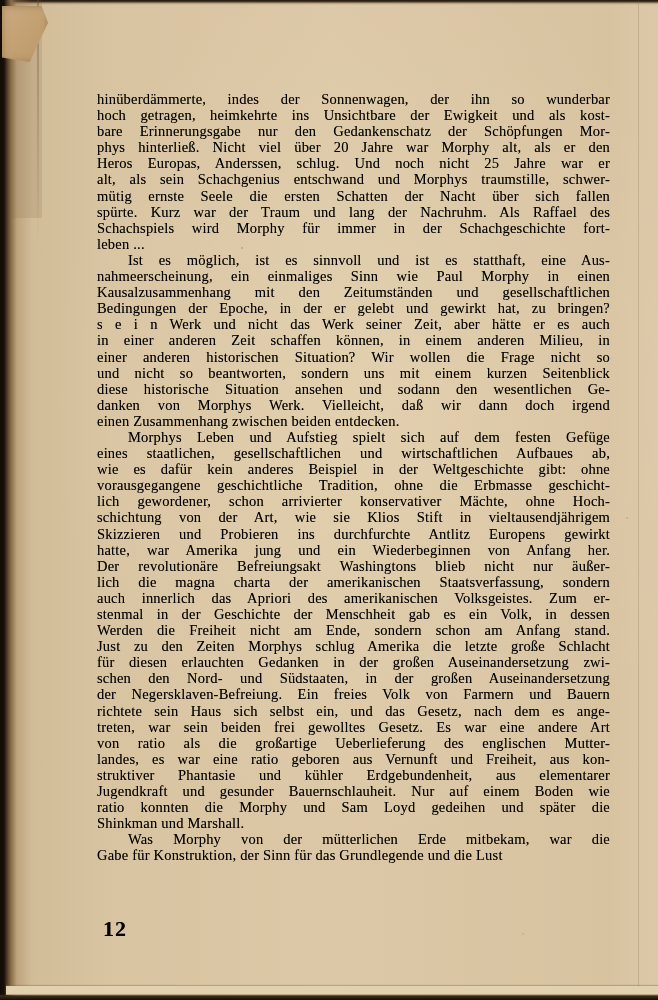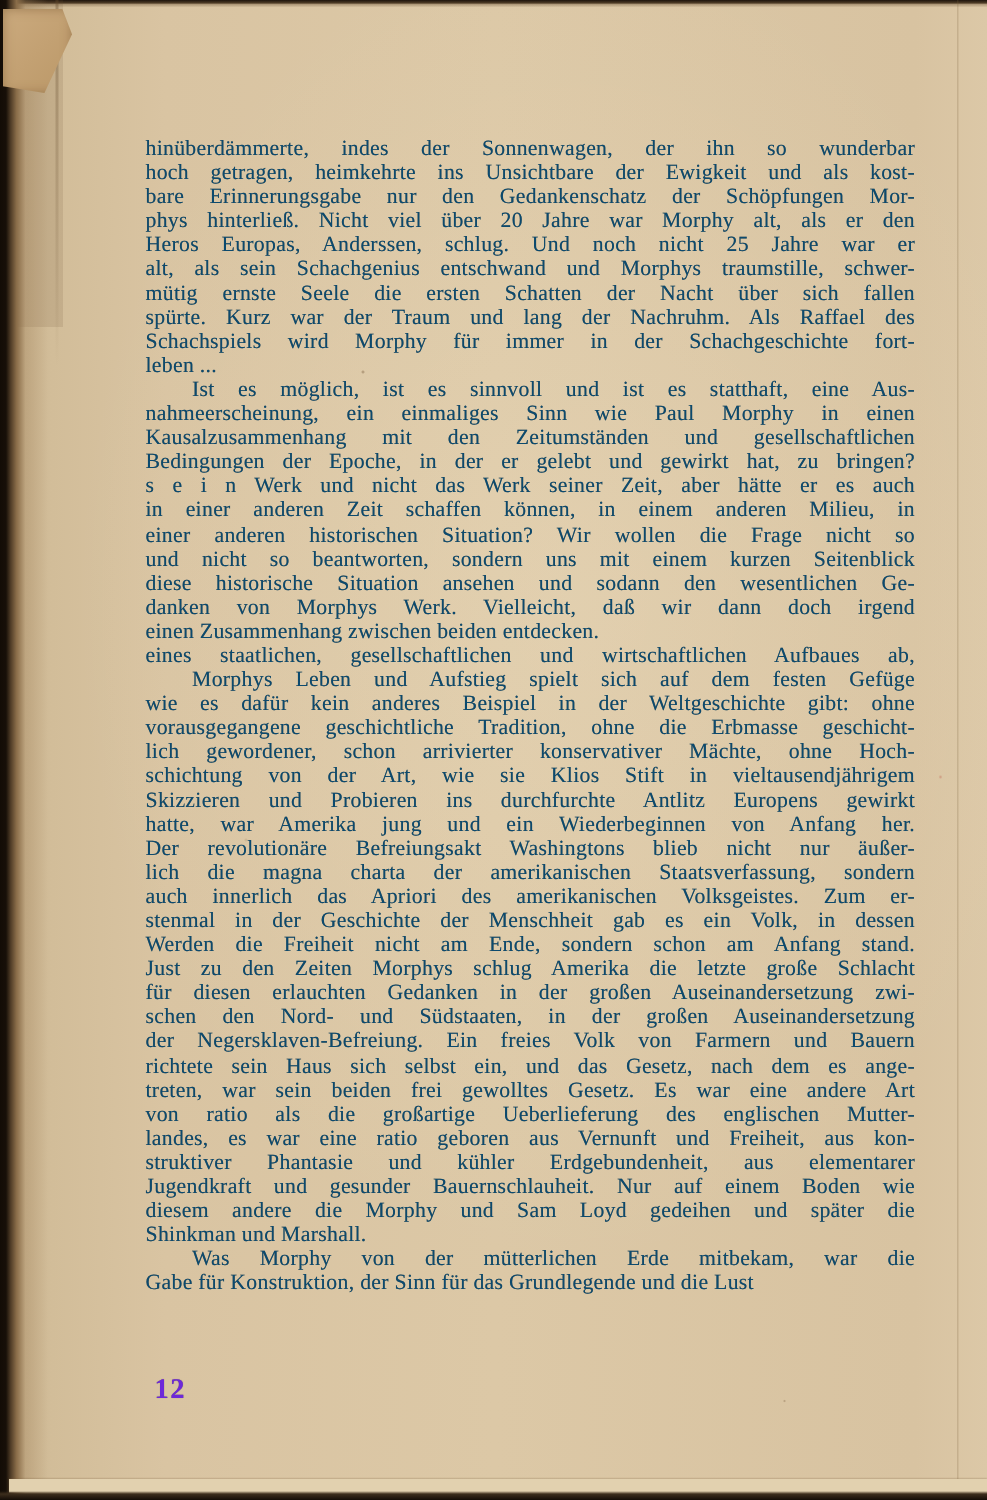--- a/index.html
+++ b/index.html
@@ -35,36 +35,36 @@
     box-shadow:0 -1px 1px rgba(120,95,60,.35);}
   .bottom-edge{position:absolute;bottom:0;left:0;right:0;height:6px;
     background:linear-gradient(0deg,#140d07 0px,#3c2d1c 4px,rgba(60,45,28,0) 6px);}
   .tape{position:absolute;left:2px;top:6px;width:46px;height:56px;
     background:linear-gradient(135deg,#cbaa7e,#bb9868);
     clip-path:polygon(0 0,86% 0,100% 30%,60% 100%,0 92%);
     box-shadow:inset 0 0 7px rgba(120,90,50,.55);}
   
   .textblock{
     position:absolute;left:97px;top:91px;width:513px;
-    color:#0c4a6e;
+    color:#000000;
     font-size:14.5px;
     letter-spacing:.2px;
     text-shadow:0 0 .4px rgba(62,56,46,.55);
   }
   .line{
     height:16.1px;line-height:16.1px;
     white-space:normal;
     text-align:justify;text-align-last:justify;
     overflow:visible;
   }
   .line.last{text-align-last:left;}
   .line.indent{padding-left:31px;}
   .pagenum{
     position:absolute;left:103px;top:916px;
-    color:#6d28d9;font-size:19px;font-weight:700;
+    color:#000000;font-size:22px;font-weight:700;
     letter-spacing:1px;
     text-shadow:0 0 .5px rgba(56,50,42,.6);
   }
 </style>
 </head>
 <body>
 
 <div class="scan">
   <div class="paper"></div>
 
@@ -97,22 +97,22 @@
         <div class="line">Bedingungen der Epoche, in der er gelebt und gewirkt hat, zu bringen?</div>
         <div class="line">s e i n Werk und nicht das Werk seiner Zeit, aber hätte er es auch</div>
         <div class="line">in einer anderen Zeit schaffen können, in einem anderen Milieu, in</div>
         <div class="line">einer anderen historischen Situation? Wir wollen die Frage nicht so</div>
         <div class="line">und nicht so beantworten, sondern uns mit einem kurzen Seitenblick</div>
         <div class="line">diese historische Situation ansehen und sodann den wesentlichen Ge-</div>
         <div class="line">danken von Morphys Werk. Vielleicht, daß wir dann doch irgend</div>
         <div class="line last">einen Zusammenhang zwischen beiden entdecken.</div>
       </div>
       <div>
+        <div class="line indent">Morphys Leben und Aufstieg spielt sich auf dem festen Gefüge</div>
         <div class="line">eines staatlichen, gesellschaftlichen und wirtschaftlichen Aufbaues ab,</div>
-        <div class="line indent">Morphys Leben und Aufstieg spielt sich auf dem festen Gefüge</div>
         <div class="line">wie es dafür kein anderes Beispiel in der Weltgeschichte gibt: ohne</div>
         <div class="line">vorausgegangene geschichtliche Tradition, ohne die Erbmasse geschicht-</div>
         <div class="line">lich gewordener, schon arrivierter konservativer Mächte, ohne Hoch-</div>
         <div class="line">schichtung von der Art, wie sie Klios Stift in vieltausendjährigem</div>
         <div class="line">Skizzieren und Probieren ins durchfurchte Antlitz Europens gewirkt</div>
         <div class="line">hatte, war Amerika jung und ein Wiederbeginnen von Anfang her.</div>
         <div class="line">Der revolutionäre Befreiungsakt Washingtons blieb nicht nur äußer-</div>
         <div class="line">lich die magna charta der amerikanischen Staatsverfassung, sondern</div>
         <div class="line">auch innerlich das Apriori des amerikanischen Volksgeistes. Zum er-</div>
         <div class="line">stenmal in der Geschichte der Menschheit gab es ein Volk, in dessen</div>
@@ -120,21 +120,21 @@
         <div class="line">Just zu den Zeiten Morphys schlug Amerika die letzte große Schlacht</div>
         <div class="line">für diesen erlauchten Gedanken in der großen Auseinandersetzung zwi-</div>
         <div class="line">schen den Nord- und Südstaaten, in der großen Auseinandersetzung</div>
         <div class="line">der Negersklaven-Befreiung. Ein freies Volk von Farmern und Bauern</div>
         <div class="line">richtete sein Haus sich selbst ein, und das Gesetz, nach dem es ange-</div>
         <div class="line">treten, war sein beiden frei gewolltes Gesetz. Es war eine andere Art</div>
         <div class="line">von ratio als die großartige Ueberlieferung des englischen Mutter-</div>
         <div class="line">landes, es war eine ratio geboren aus Vernunft und Freiheit, aus kon-</div>
         <div class="line">struktiver Phantasie und kühler Erdgebundenheit, aus elementarer</div>
         <div class="line">Jugendkraft und gesunder Bauernschlauheit. Nur auf einem Boden wie</div>
-        <div class="line">diesem andere die Morphy und Sam Loyd gedeihen und später die</div>
+        <div class="line">ratio konnten die Morphy und Sam Loyd gedeihen und später die</div>
         <div class="line last">Shinkman und Marshall.</div>
       </div>
       <div>
         <div class="line indent">Was Morphy von der mütterlichen Erde mitbekam, war die</div>
         <div class="line last">Gabe für Konstruktion, der Sinn für das Grundlegende und die Lust</div>
       </div>
     </div>
 
   <div class="pagenum">12</div>
 </div>

